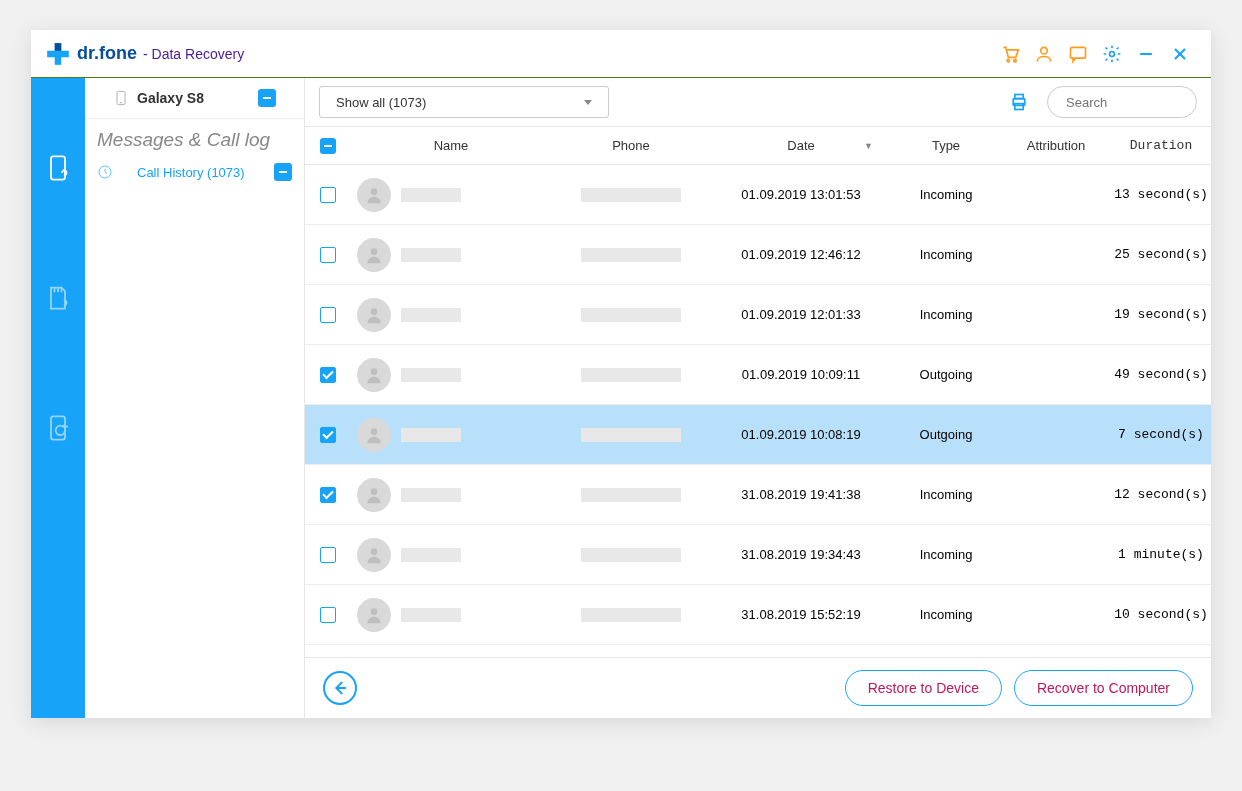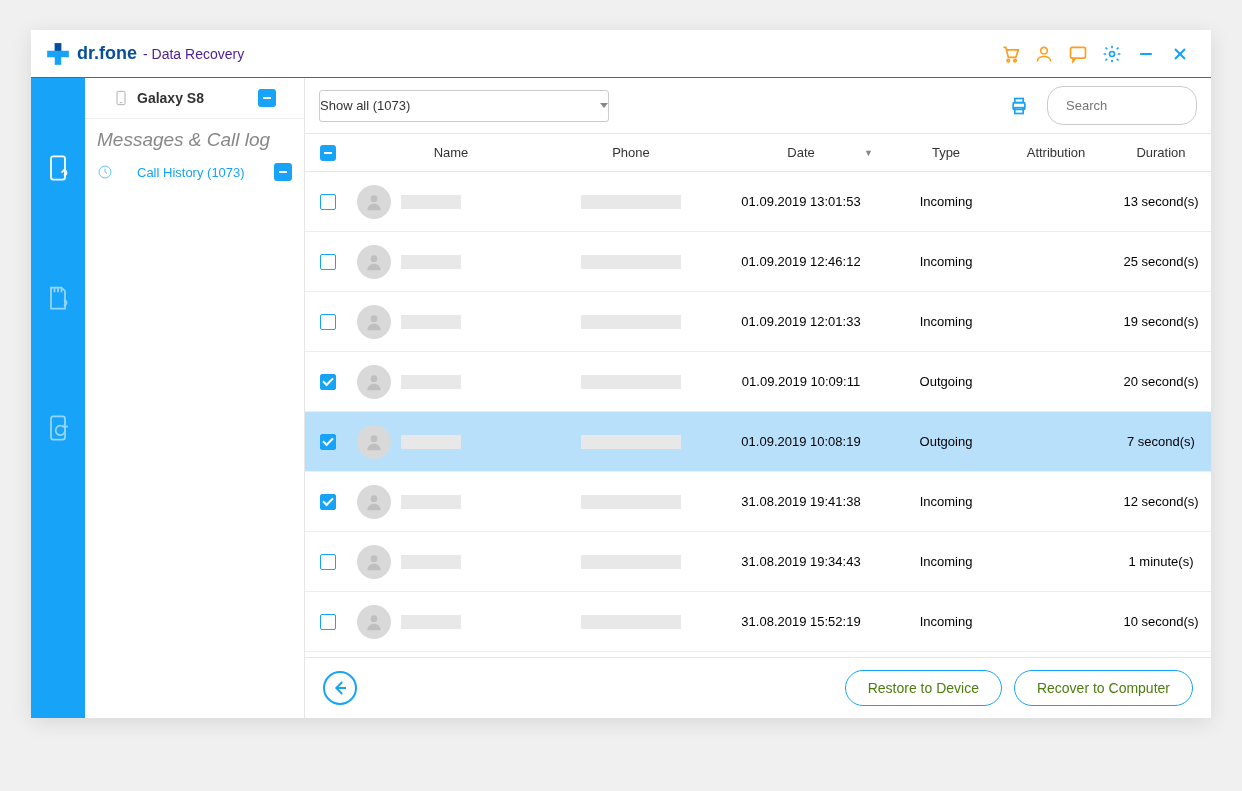--- a/index.html
+++ b/index.html
@@ -24,54 +24,54 @@
   .device-row svg { width: 16px; height: 20px; stroke: #888; fill: none; }
   .device-name { font-weight: 600; font-size: 14px; color: #333; flex: 1; }
   .collapse-btn { width: 18px; height: 18px; background: #17a3f7; border-radius: 3px; display: flex; align-items: center; justify-content: center; cursor: pointer; }
   .collapse-btn::before { content: ""; width: 8px; height: 2px; background: #fff; }
   .section-label { font-style: italic; color: #888; font-size: 19px; padding: 10px 12px 6px; }
   .tree-item { display: flex; align-items: center; padding: 6px 12px; gap: 24px; cursor: pointer; }
   .tree-item svg { width: 16px; height: 16px; stroke: #17a3f7; fill: none; }
   .tree-item-label { color: #17a3f7; font-size: 13px; flex: 1; }
   .main { flex: 1; display: flex; flex-direction: column; }
   .toolbar { display: flex; align-items: center; padding: 8px 14px; gap: 12px; border-bottom: 1px solid #e6e6e6; }
-  .filter-select { width: 290px; height: 32px; border: 1px solid #ccc; border-radius: 3px; padding: 0 0; font-size: 13px; color: #333; display: flex; align-items: center; justify-content: space-between; cursor: pointer; }
+  .filter-select { width: 290px; height: 32px; border: 1px solid #ccc; border-radius: 3px; padding: 0 16px; font-size: 13px; color: #333; display: flex; align-items: center; justify-content: space-between; cursor: pointer; }
   .filter-select::after { content: ""; width: 0; height: 0; border-left: 4px solid transparent; border-right: 4px solid transparent; border-top: 5px solid #888; }
   .toolbar-spacer { flex: 1; }
   .print-btn { width: 32px; height: 32px; display: flex; align-items: center; justify-content: center; cursor: pointer; color: #17a3f7; }
   .print-btn svg { width: 20px; height: 20px; }
-  .search-box { width: 150px; height: 39px; border: 1px solid #ccc; border-radius: 16px; display: flex; align-items: center; padding: 0 12px; gap: 6px; }
+  .search-box { width: 150px; height: 32px; border: 1px solid #ccc; border-radius: 16px; display: flex; align-items: center; padding: 0 12px; gap: 6px; }
   .search-box svg { width: 14px; height: 14px; stroke: #aaa; fill: none; }
   .search-box input { border: none; outline: none; font-size: 13px; flex: 1; color: #666; background: transparent; }
   .table { flex: 1; overflow: auto; }
   .thead { display: flex; border-bottom: 1px solid #e6e6e6; height: 38px; align-items: center; font-size: 13px; color: #333; background: #fff; }
   .col-check { width: 46px; display: flex; justify-content: center; }
   .col-name { width: 200px; text-align: center; }
   .col-phone { width: 160px; text-align: center; }
   .col-date { width: 180px; text-align: center; position: relative; }
   .col-date .sort { position: absolute; right: 18px; top: 50%; transform: translateY(-50%); font-size: 9px; color: #888; }
   .col-type { width: 110px; text-align: center; }
   .col-attr { width: 110px; text-align: center; }
-  .col-dur { flex: 1; text-align: center; }
+  .col-dur { flex: 1; text-align: center; font-family: Liberation Mono, monospace; }
   .header-checkbox { width: 16px; height: 16px; background: #17a3f7; border-radius: 3px; display: flex; align-items: center; justify-content: center; cursor: pointer; }
   .header-checkbox::before { content: ""; width: 8px; height: 2px; background: #fff; }
   .row { display: flex; align-items: center; height: 60px; border-bottom: 1px solid #eee; font-size: 13px; color: #000000; }
   .row.selected { background: #b9e0fb; }
   .checkbox { width: 16px; height: 16px; border: 1.5px solid #17a3f7; border-radius: 2px; cursor: pointer; display: flex; align-items: center; justify-content: center; }
   .checkbox.checked { background: #17a3f7; }
   .checkbox.checked::after { content: ""; width: 4px; height: 8px; border: solid #fff; border-width: 0 2px 2px 0; transform: rotate(45deg) translate(-1px,-1px); }
   .name-cell { display: flex; align-items: center; gap: 10px; padding-left: 6px; }
   .avatar { width: 34px; height: 34px; border-radius: 50%; background: #d9d9d9; display: flex; align-items: center; justify-content: center; }
   .avatar svg { width: 20px; height: 20px; fill: #bfbfbf; }
   .blur-name { width: 60px; height: 14px; background: #e8e8e8; }
   .blur-phone { width: 100px; height: 14px; background: #e8e8e8; margin: 0 auto; }
   .footer { display: flex; align-items: center; padding: 12px 18px; border-top: 1px solid #e6e6e6; gap: 12px; }
   .back-btn { width: 34px; height: 34px; border: 2px solid #17a3f7; border-radius: 50%; display: flex; align-items: center; justify-content: center; cursor: pointer; color: #17a3f7; }
   .footer-spacer { flex: 1; }
-  .action-btn { height: 36px; padding: 0 22px; border: 1.5px solid #17a3f7; border-radius: 18px; color: #4d7c0f; font-size: 14px; background: #fff; cursor: pointer; display: flex; align-items: center; }
+  .action-btn { height: 36px; padding: 0 22px; border: 1.5px solid #17a3f7; border-radius: 18px; color: #be185d; font-size: 14px; background: #fff; cursor: pointer; display: flex; align-items: center; }
 </style>
 </head>
 <body>
 
 <div class="window">
 
   <div class="titlebar">
     <div class="logo">
       <svg viewBox="0 0 24 24">
           <rect x="9" y="2" width="6" height="20" fill="#17a3f7"></rect>
@@ -284,21 +284,21 @@
                   </div>
                   <div class="blur-name"></div>
                 </div>
               </div>
               <div class="col-phone">
                 <div class="blur-phone"></div>
               </div>
               <div class="col-date">01.09.2019 10:09:11</div>
               <div class="col-type">Outgoing</div>
               <div class="col-attr"></div>
-              <div class="col-dur">20 second(s)</div>
+              <div class="col-dur">49 second(s)</div>
             </div>
             <div class="row selected">
               <div class="col-check">
                 <div class="checkbox checked"></div>
               </div>
               <div class="col-name">
                 <div class="name-cell">
                   <div class="avatar">
                     <svg viewBox="0 0 24 24">
                       <circle cx="12" cy="8" r="4"></circle>

